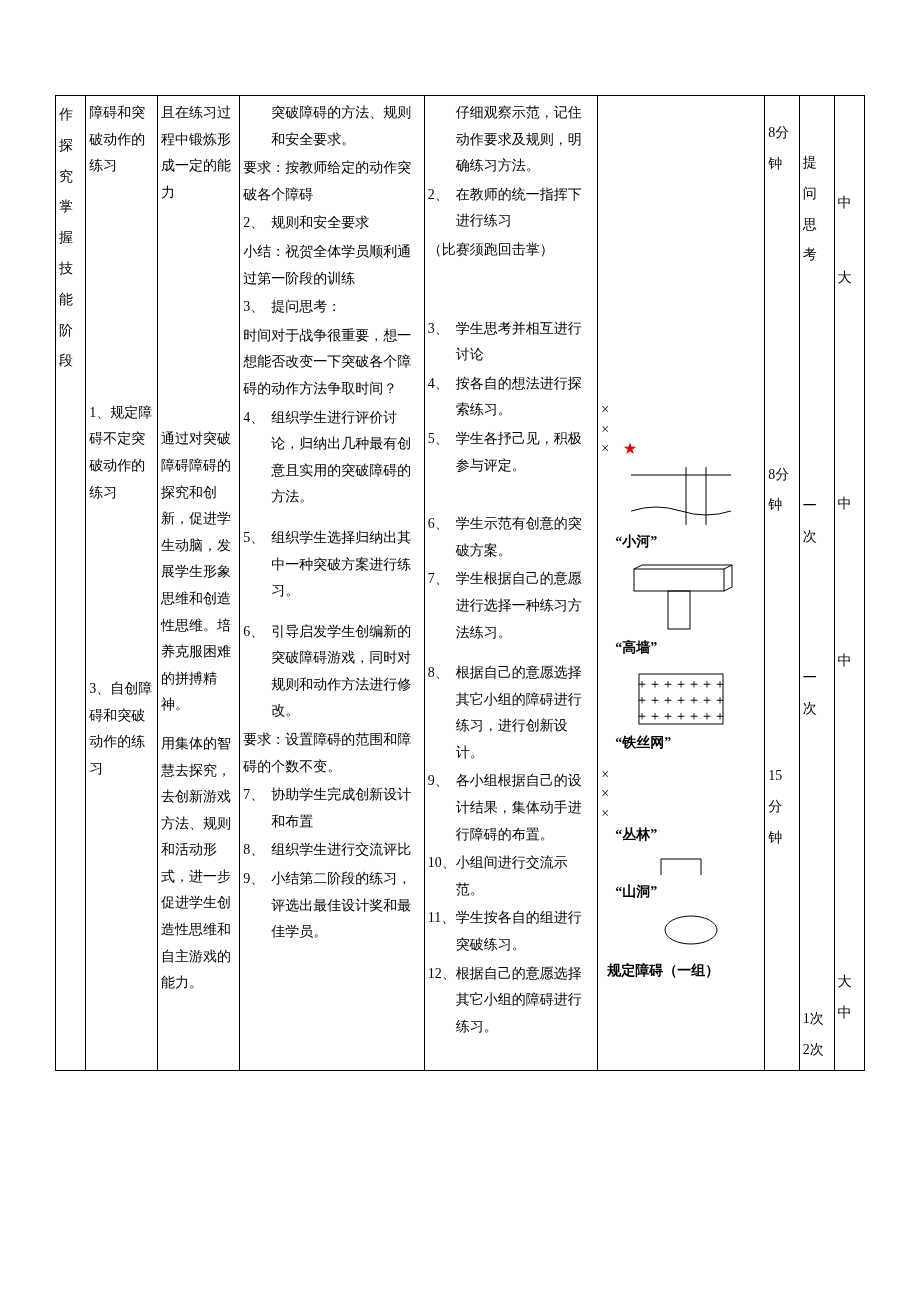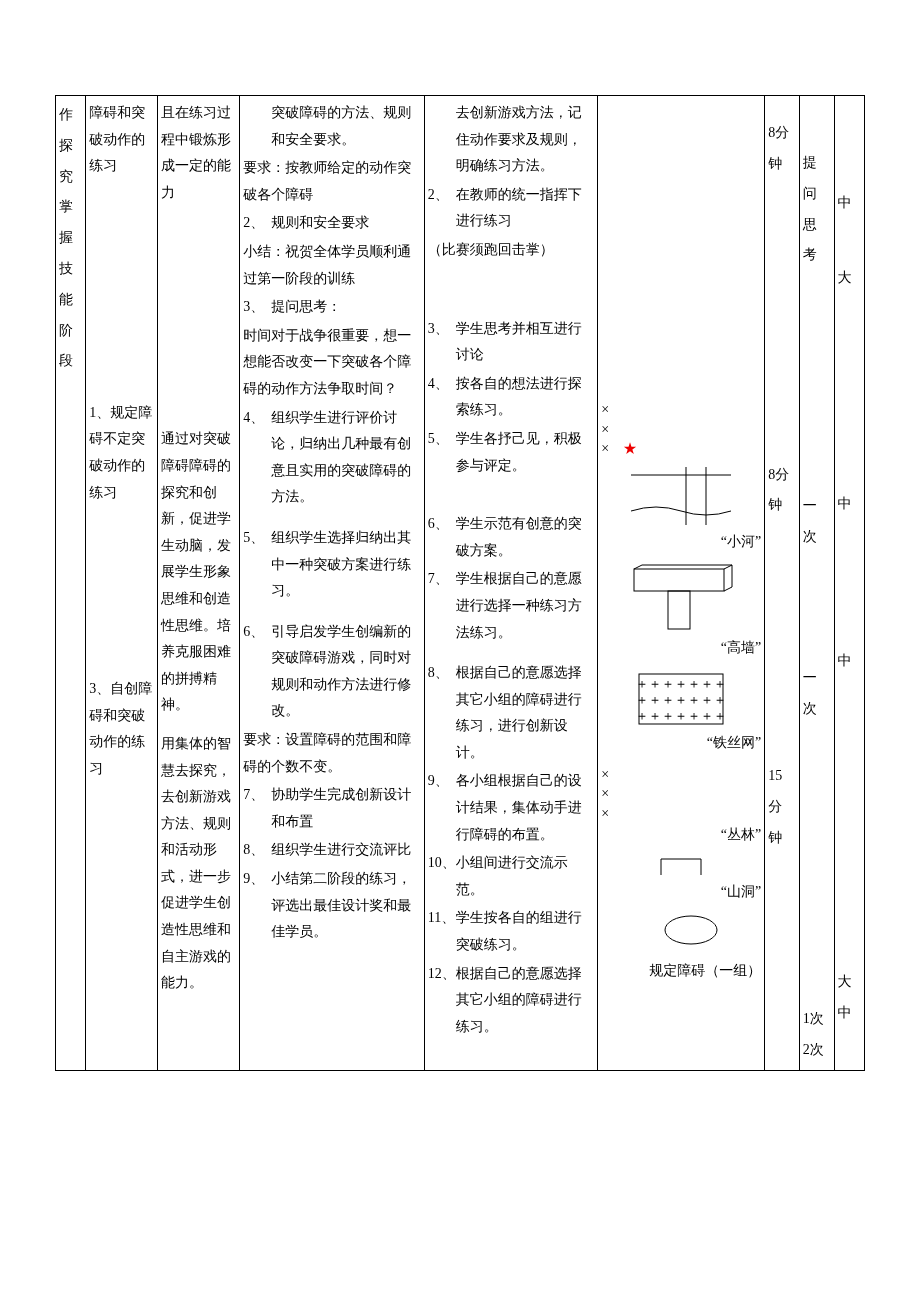--- a/index.html
+++ b/index.html
@@ -38,21 +38,21 @@
   .col-time  { width: 32px; text-align: center; }
   .col-count { width: 32px; text-align: center; }
   .col-lvl   { width: 28px; text-align: center; }
   .vtext { display: inline-block; line-height: 2.2; }
   .num-item { display: flex; margin-bottom: 2px; }
   .num-item .n { flex: 0 0 28px; white-space: nowrap; }
   .num-item .t { flex: 1; font-family: Liberation Mono, monospace; }
   .plain { margin-bottom: 2px; font-family: Liberation Serif, serif; }
   .spacer { height: 12px; }
   svg { display: block; margin: 0 auto; }
-  .diag-label { text-align: right; padding-left: 14px; margin-top: 2px; margin-bottom: 6px; }
+  .diag-label { text-align: left; padding-left: 14px; margin-top: 2px; margin-bottom: 6px; font-weight: bold; }
   .diag-block { margin-bottom: 8px; }
   .cross-stack { line-height: 1.4; }
 </style>
 </head>
 <body>
 
 <div class="page">
 <table>
 <colgroup>
   <col class="col-stage">
@@ -124,21 +124,21 @@
               <span class="n">8、</span>
               <span class="t">组织学生进行交流评比</span>
             </div>
   <div class="num-item">
               <span class="n">9、</span>
               <span class="t">小结第二阶段的练习，评选出最佳设计奖和最佳学员。</span>
             </div>
 </td>
 
 <td>
-  <div class="plain" style="padding-left:28px">去创新游戏方法，记住动作要求及规则，明确练习方法。</div>
+  <div class="plain" style="padding-left:28px">仔细观察示范，记住动作要求及规则，明确练习方法。</div>
   <div class="num-item">
               <span class="n">2、</span>
               <span class="t">在教师的统一指挥下进行练习</span>
             </div>
   <div class="plain">（比赛须跑回击掌）</div>
   <div style="height:50px"></div>
   <div class="num-item">
               <span class="n">3、</span>
               <span class="t">学生思考并相互进行讨论</span>
             </div>

